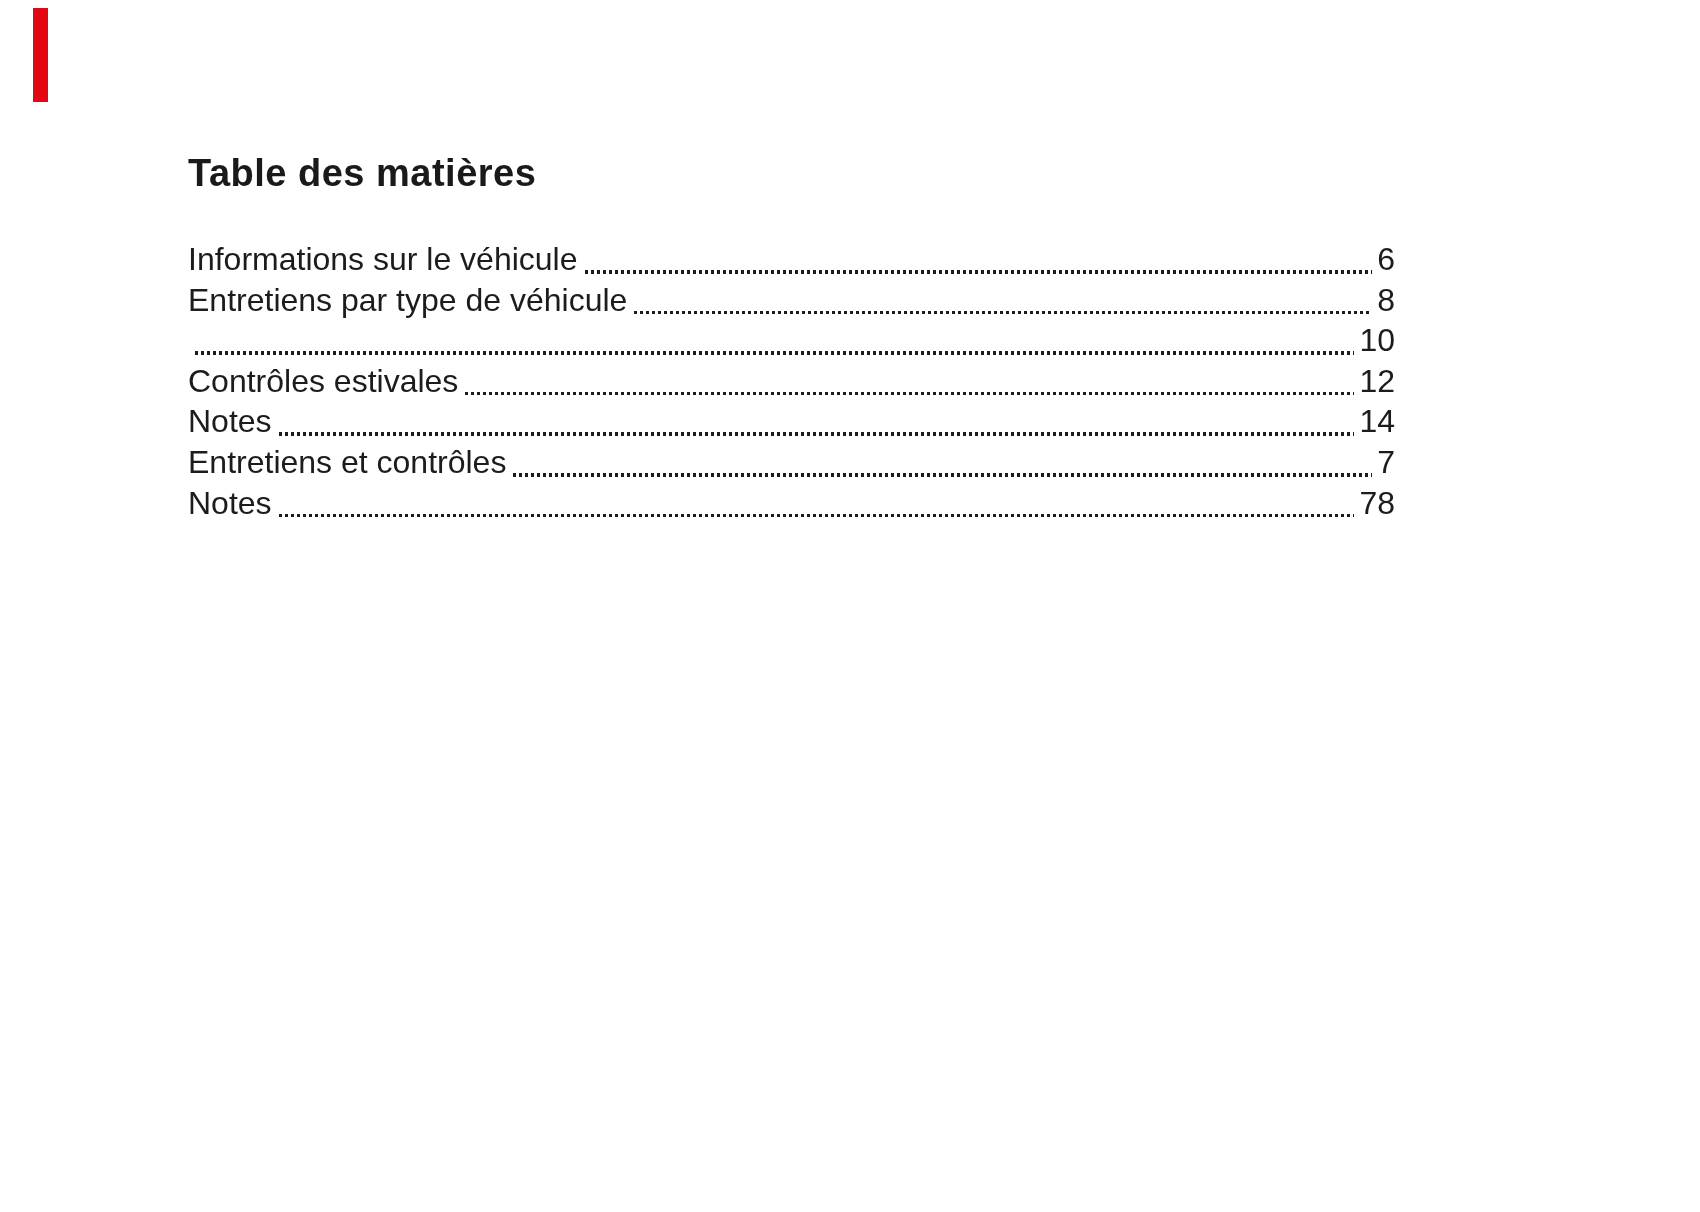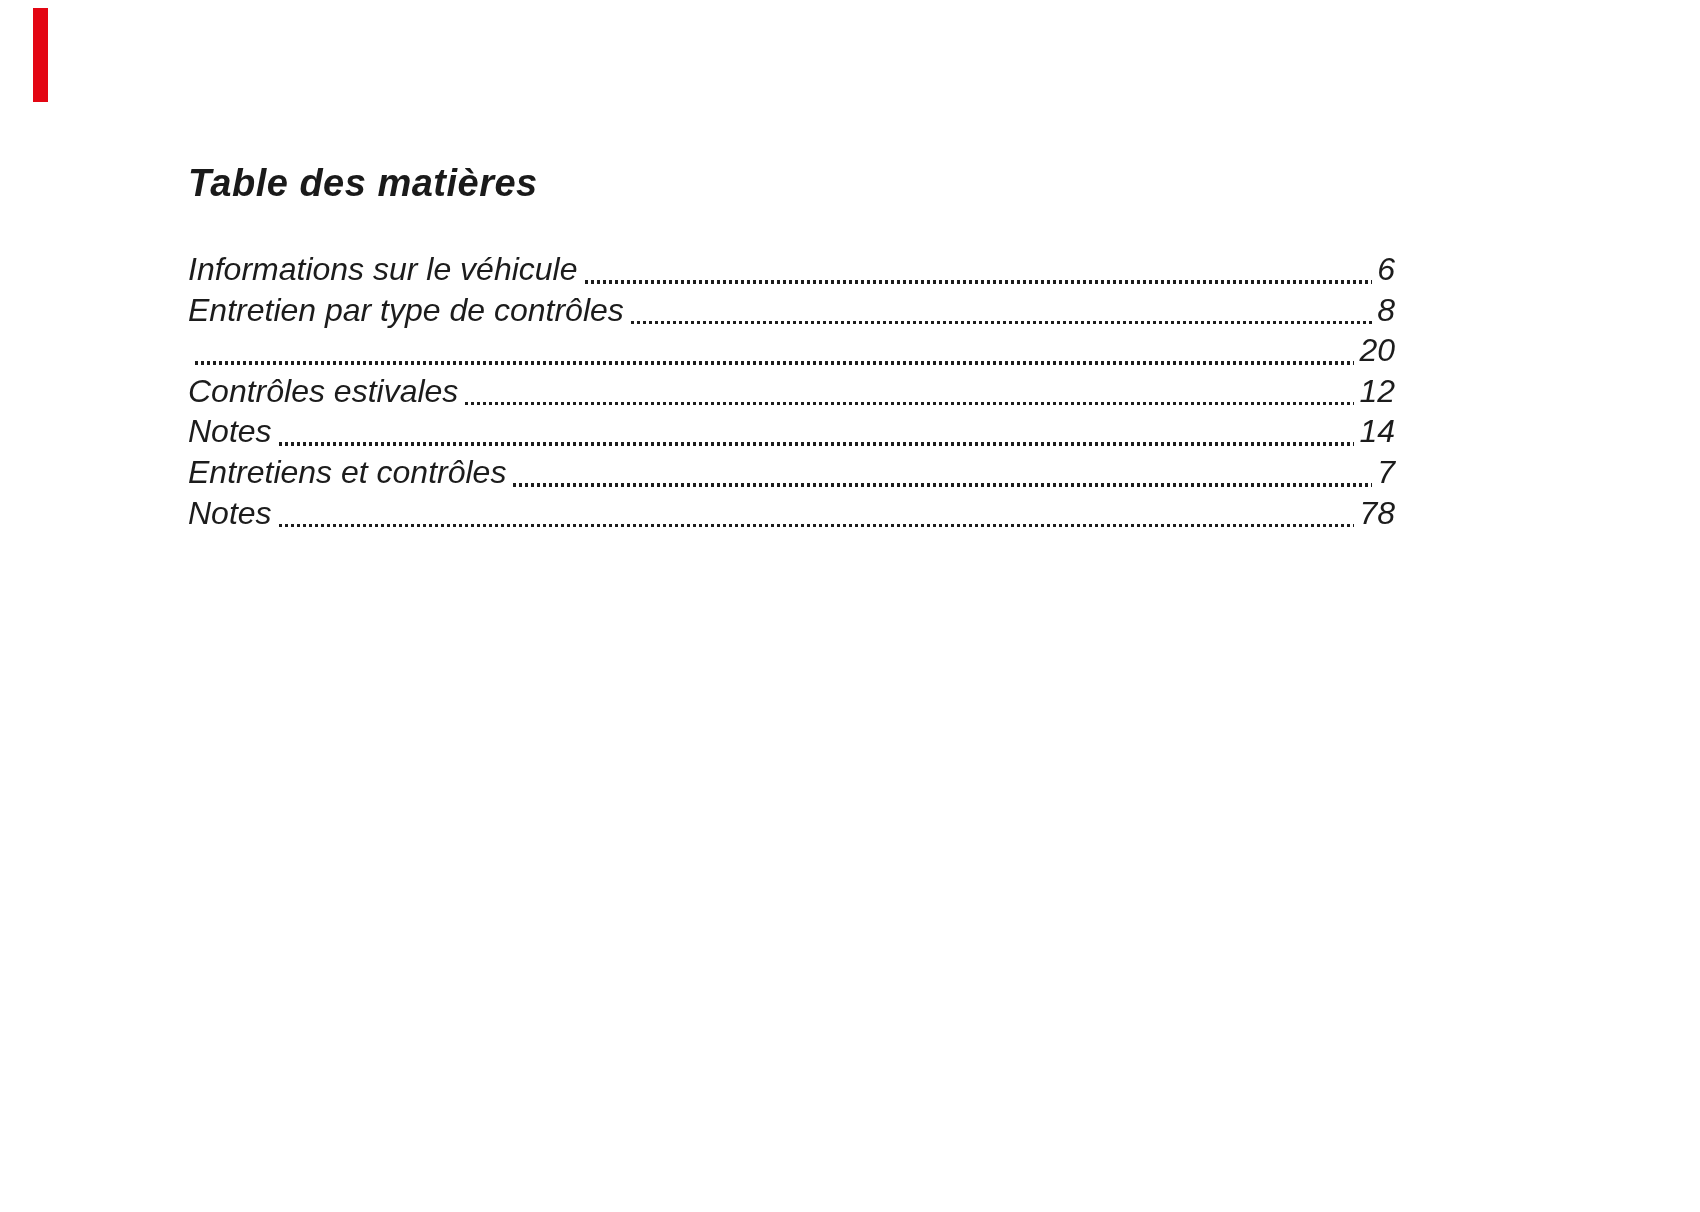--- a/index.html
+++ b/index.html
@@ -20,23 +20,22 @@
     position: absolute;
     left: 33px;
     top: 8px;
     width: 15px;
     height: 94px;
     background: var(--accent, #e30613);
   }
   .content {
     position: absolute;
     left: 188px;
-    top: 160px;
+    top: 150px;
     width: 1207px;
-    font-style: italic;
   }
   .doc-title {
     font-size: 38px;
     line-height: 46px;
     font-weight: bold;
     color: #1a1a1a;
     letter-spacing: 0.5px;
   }
   .toc {
     margin-top: 43px;
@@ -81,28 +80,28 @@
 
     <div class="toc">
 
       <div class="toc-row">
         <span class="toc-label">Informations sur le véhicule</span>
         <span class="leader"></span>
         <span class="toc-page">6</span>
       </div>
 
       <div class="toc-row">
-        <span class="toc-label">Entretien par type de contrôles</span>
+        <span class="toc-label">Entretiens par type de véhicule</span>
         <span class="leader"></span>
         <span class="toc-page">8</span>
       </div>
 
       <div class="toc-row">
         <span class="leader"></span>
-        <span class="toc-page">20</span>
+        <span class="toc-page">10</span>
       </div>
 
       <div class="toc-row">
         <span class="toc-label">Contrôles estivales</span>
         <span class="leader"></span>
         <span class="toc-page">12</span>
       </div>
 
       <div class="toc-row">
         <span class="toc-label">Notes</span>

